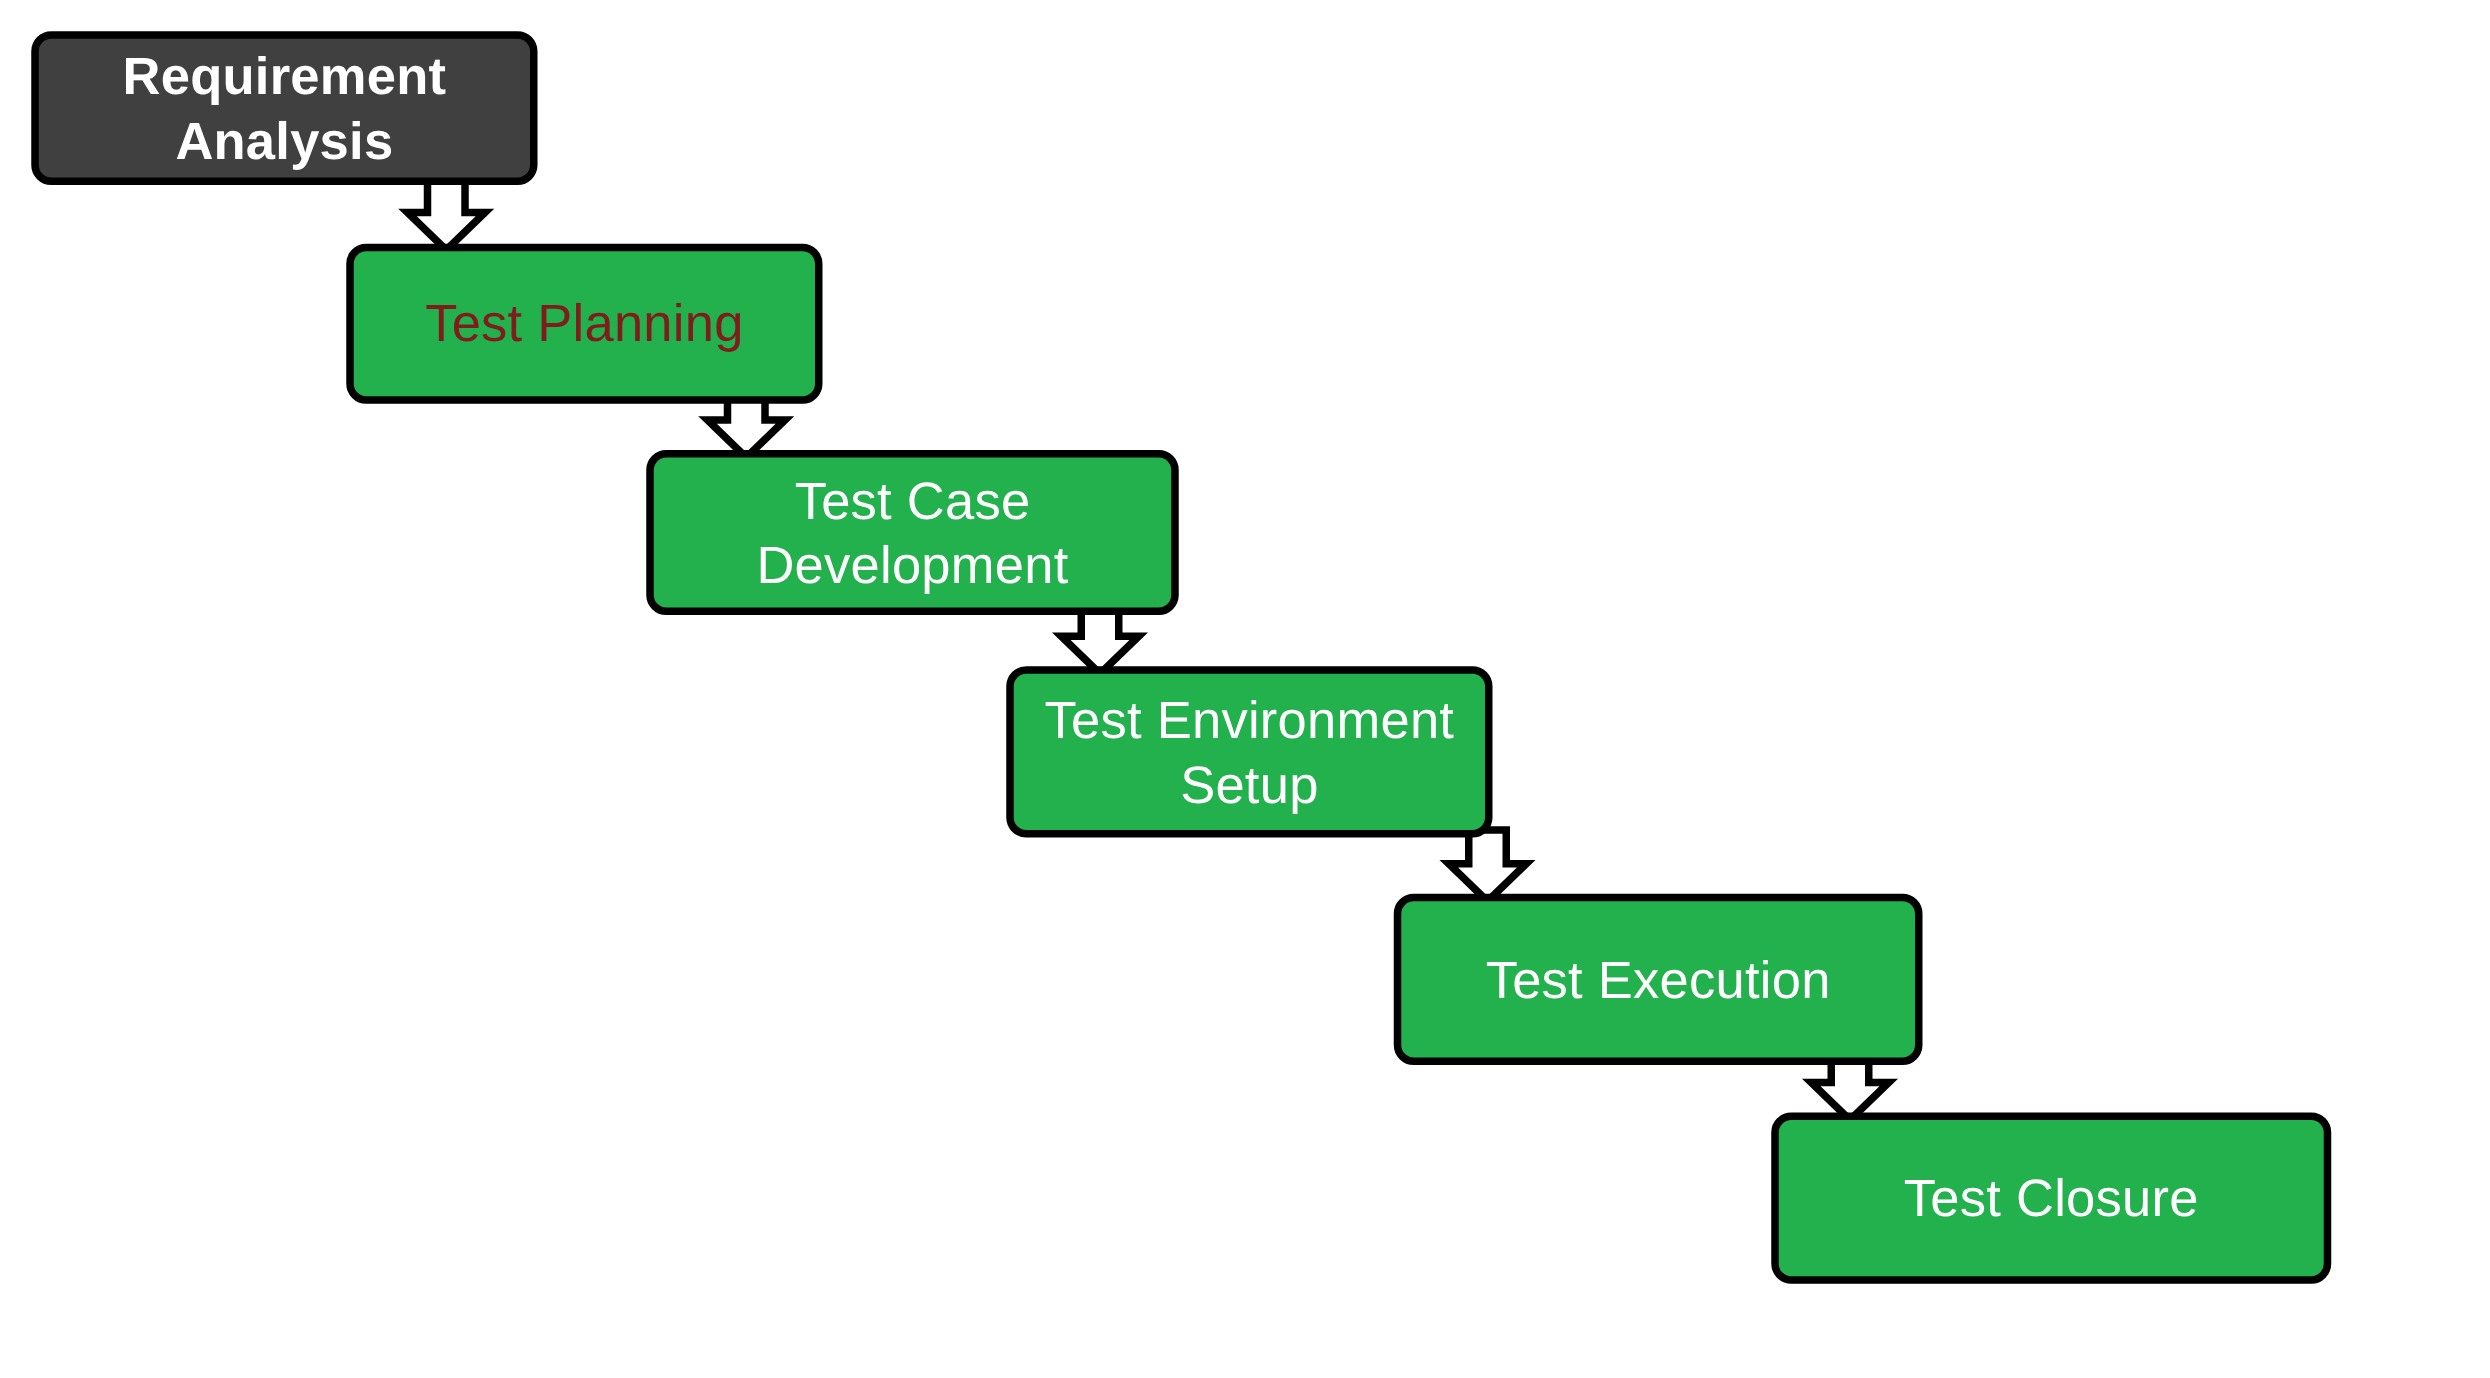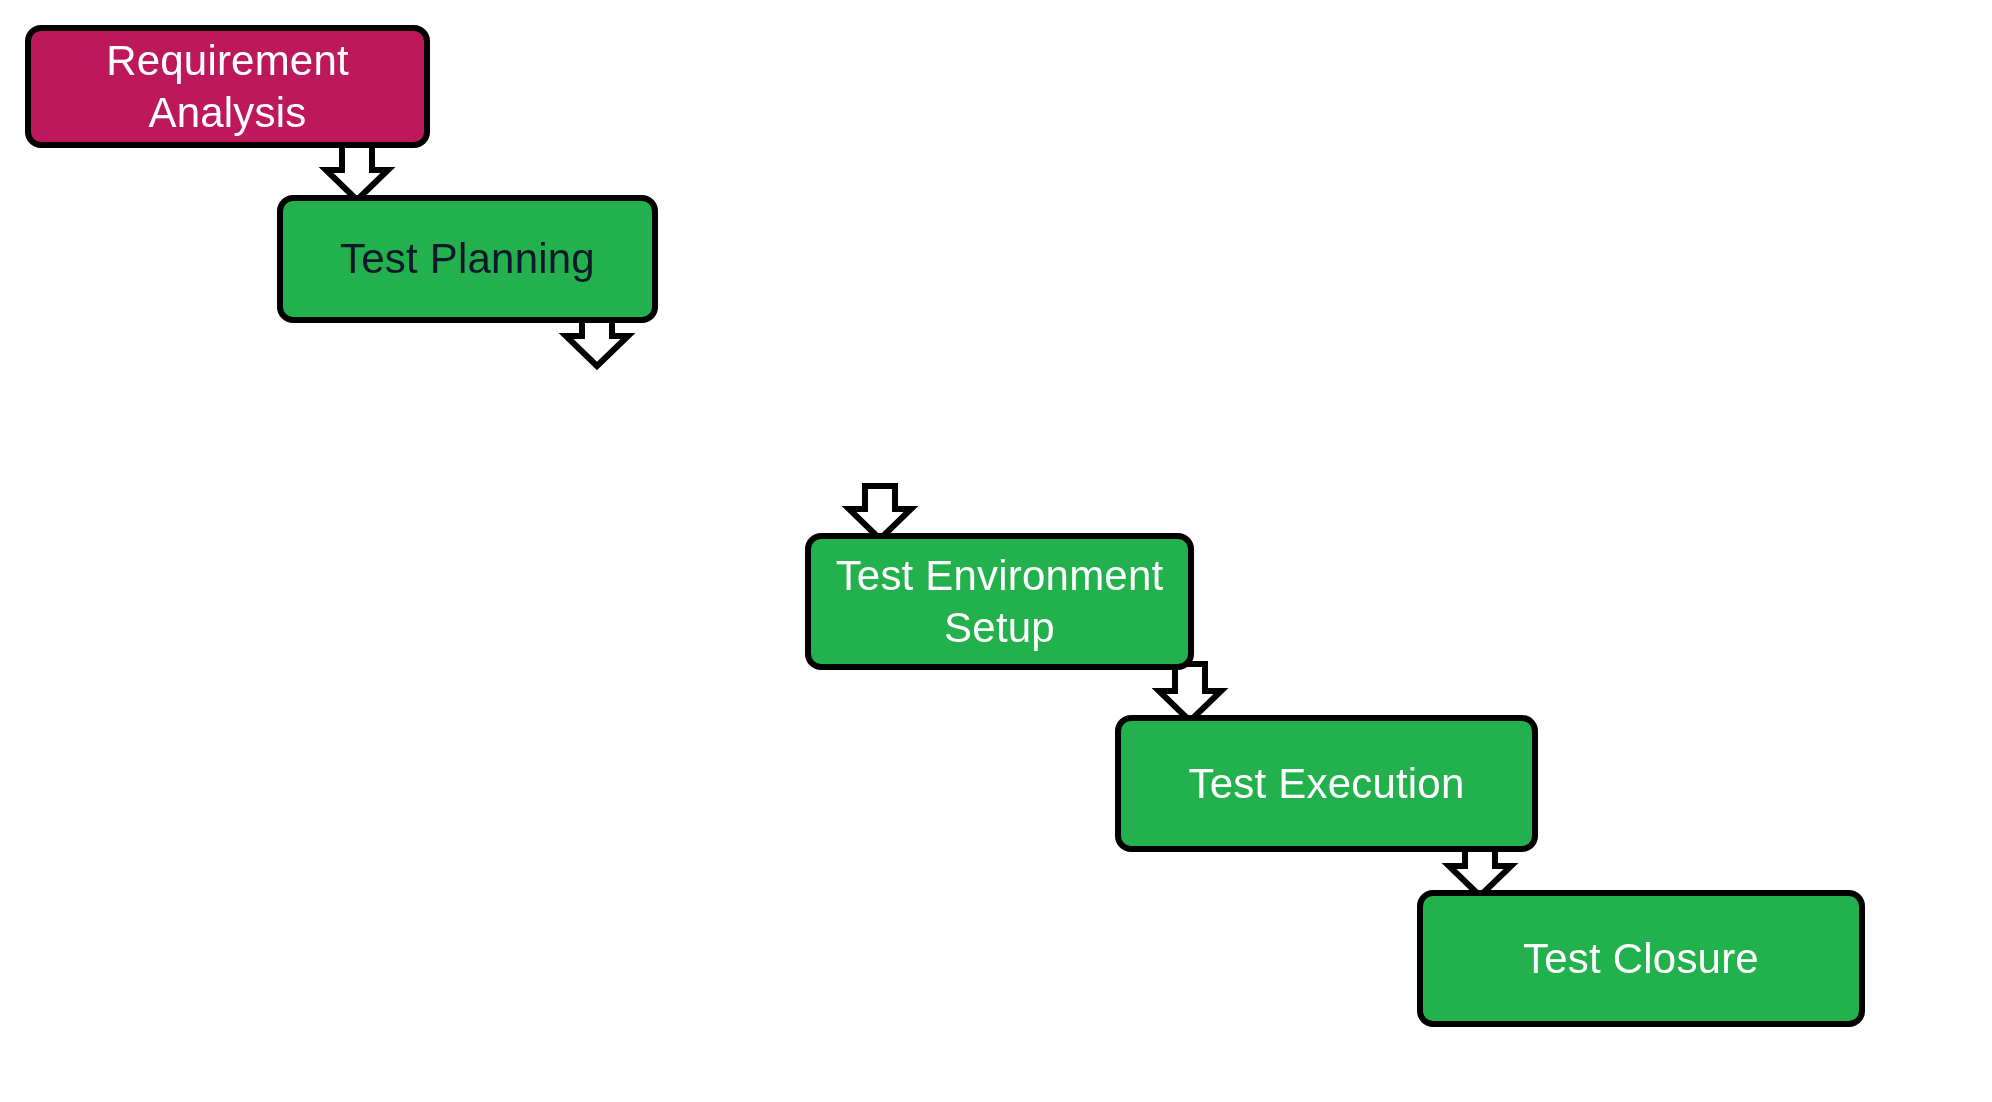--- a/index.html
+++ b/index.html
@@ -72,26 +72,30 @@
       <svg width="70" height="57" viewBox="0 0 70 57">
         <polygon points="20,0 50,0 50,27 66,27 35,57 4,27 20,27" fill="#ffffff" stroke="#000000" stroke-width="6" stroke-linejoin="miter"></polygon>
       </svg>
     </div>
   <div class="connector" id="conn-4" style="left: 1445px; top: 846px; width: 70px; height: 50px;">
       <svg width="70" height="50" viewBox="0 0 70 50">
         <polygon points="20,0 50,0 50,20 66,20 35,50 4,20 20,20" fill="#ffffff" stroke="#000000" stroke-width="6" stroke-linejoin="miter"></polygon>
       </svg>
     </div>
 
-  <div class="node" id="node-0" style="left: 25px; top: 25px; width: 405px; height: 123px; background: #be185d; border-color: rgb(0, 0, 0); color: rgb(255, 255, 255);">
+  <div class="node" id="node-0" style="left: 25px; top: 25px; width: 405px; height: 123px; background: #404040; border-color: rgb(0, 0, 0); color: rgb(255, 255, 255); font-weight: bold;">
     <span class="label">Requirement
 Analysis</span>
   </div>
-  <div class="node" id="node-1" style="left: 277px; top: 195px; width: 381px; height: 128px; background: rgb(34, 177, 76); border-color: rgb(0, 0, 0); color: #0f172a;">
+  <div class="node" id="node-1" style="left: 277px; top: 195px; width: 381px; height: 128px; background: rgb(34, 177, 76); border-color: rgb(0, 0, 0); color: #7f1d1d;">
     <span class="label">Test Planning</span>
+  </div>
+  <div class="node" id="node-2" style="left: 517px; top: 360px; width: 426px; height: 132px; background: rgb(34, 177, 76); border-color: rgb(0, 0, 0); color: rgb(255, 255, 255);">
+    <span class="label">Test Case
+Development</span>
   </div>
   <div class="node" id="node-3" style="left: 805px; top: 533px; width: 389px; height: 137px; background: rgb(34, 177, 76); border-color: rgb(0, 0, 0); color: rgb(255, 255, 255);">
     <span class="label">Test Environment
 Setup</span>
   </div>
   <div class="node" id="node-4" style="left: 1115px; top: 715px; width: 423px; height: 137px; background: rgb(34, 177, 76); border-color: rgb(0, 0, 0); color: rgb(255, 255, 255); text-align: center;">
     <span class="label">Test Execution</span>
   </div>
   <div class="node" id="node-5" style="left: 1417px; top: 890px; width: 448px; height: 137px; background: rgb(34, 177, 76); border-color: rgb(0, 0, 0); color: rgb(255, 255, 255); justify-content: center;">
     <span class="label">Test Closure</span>

